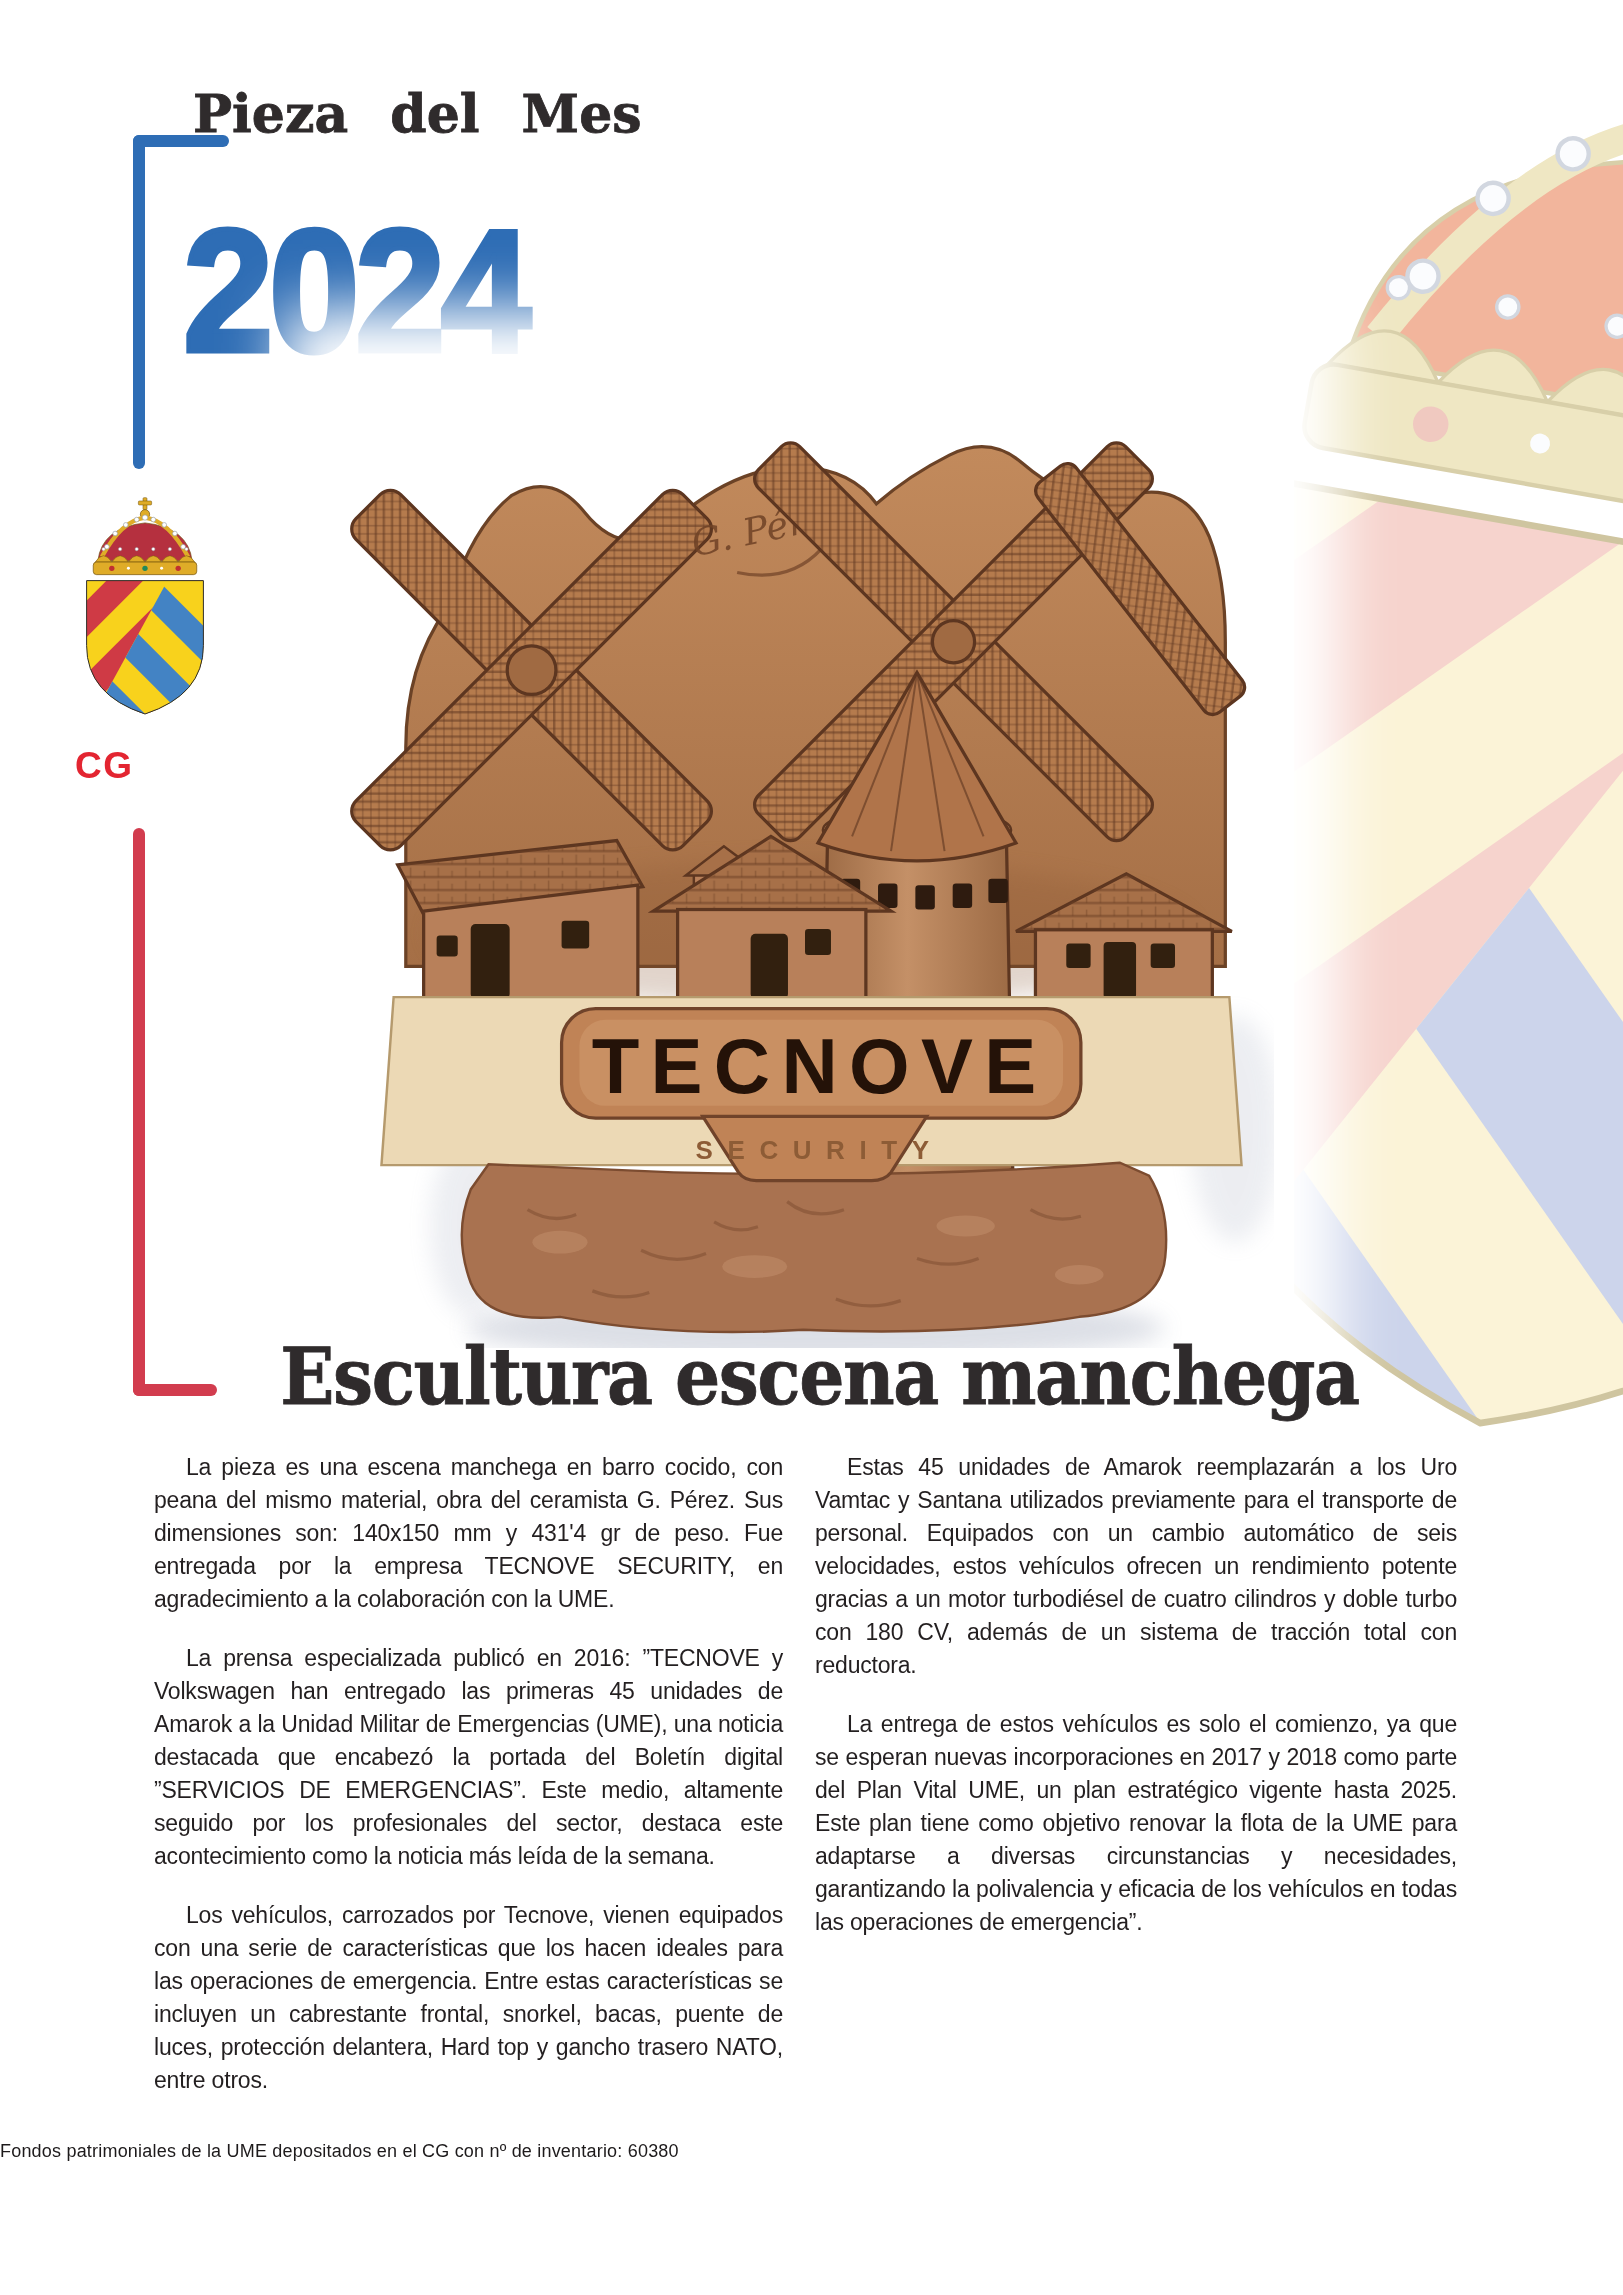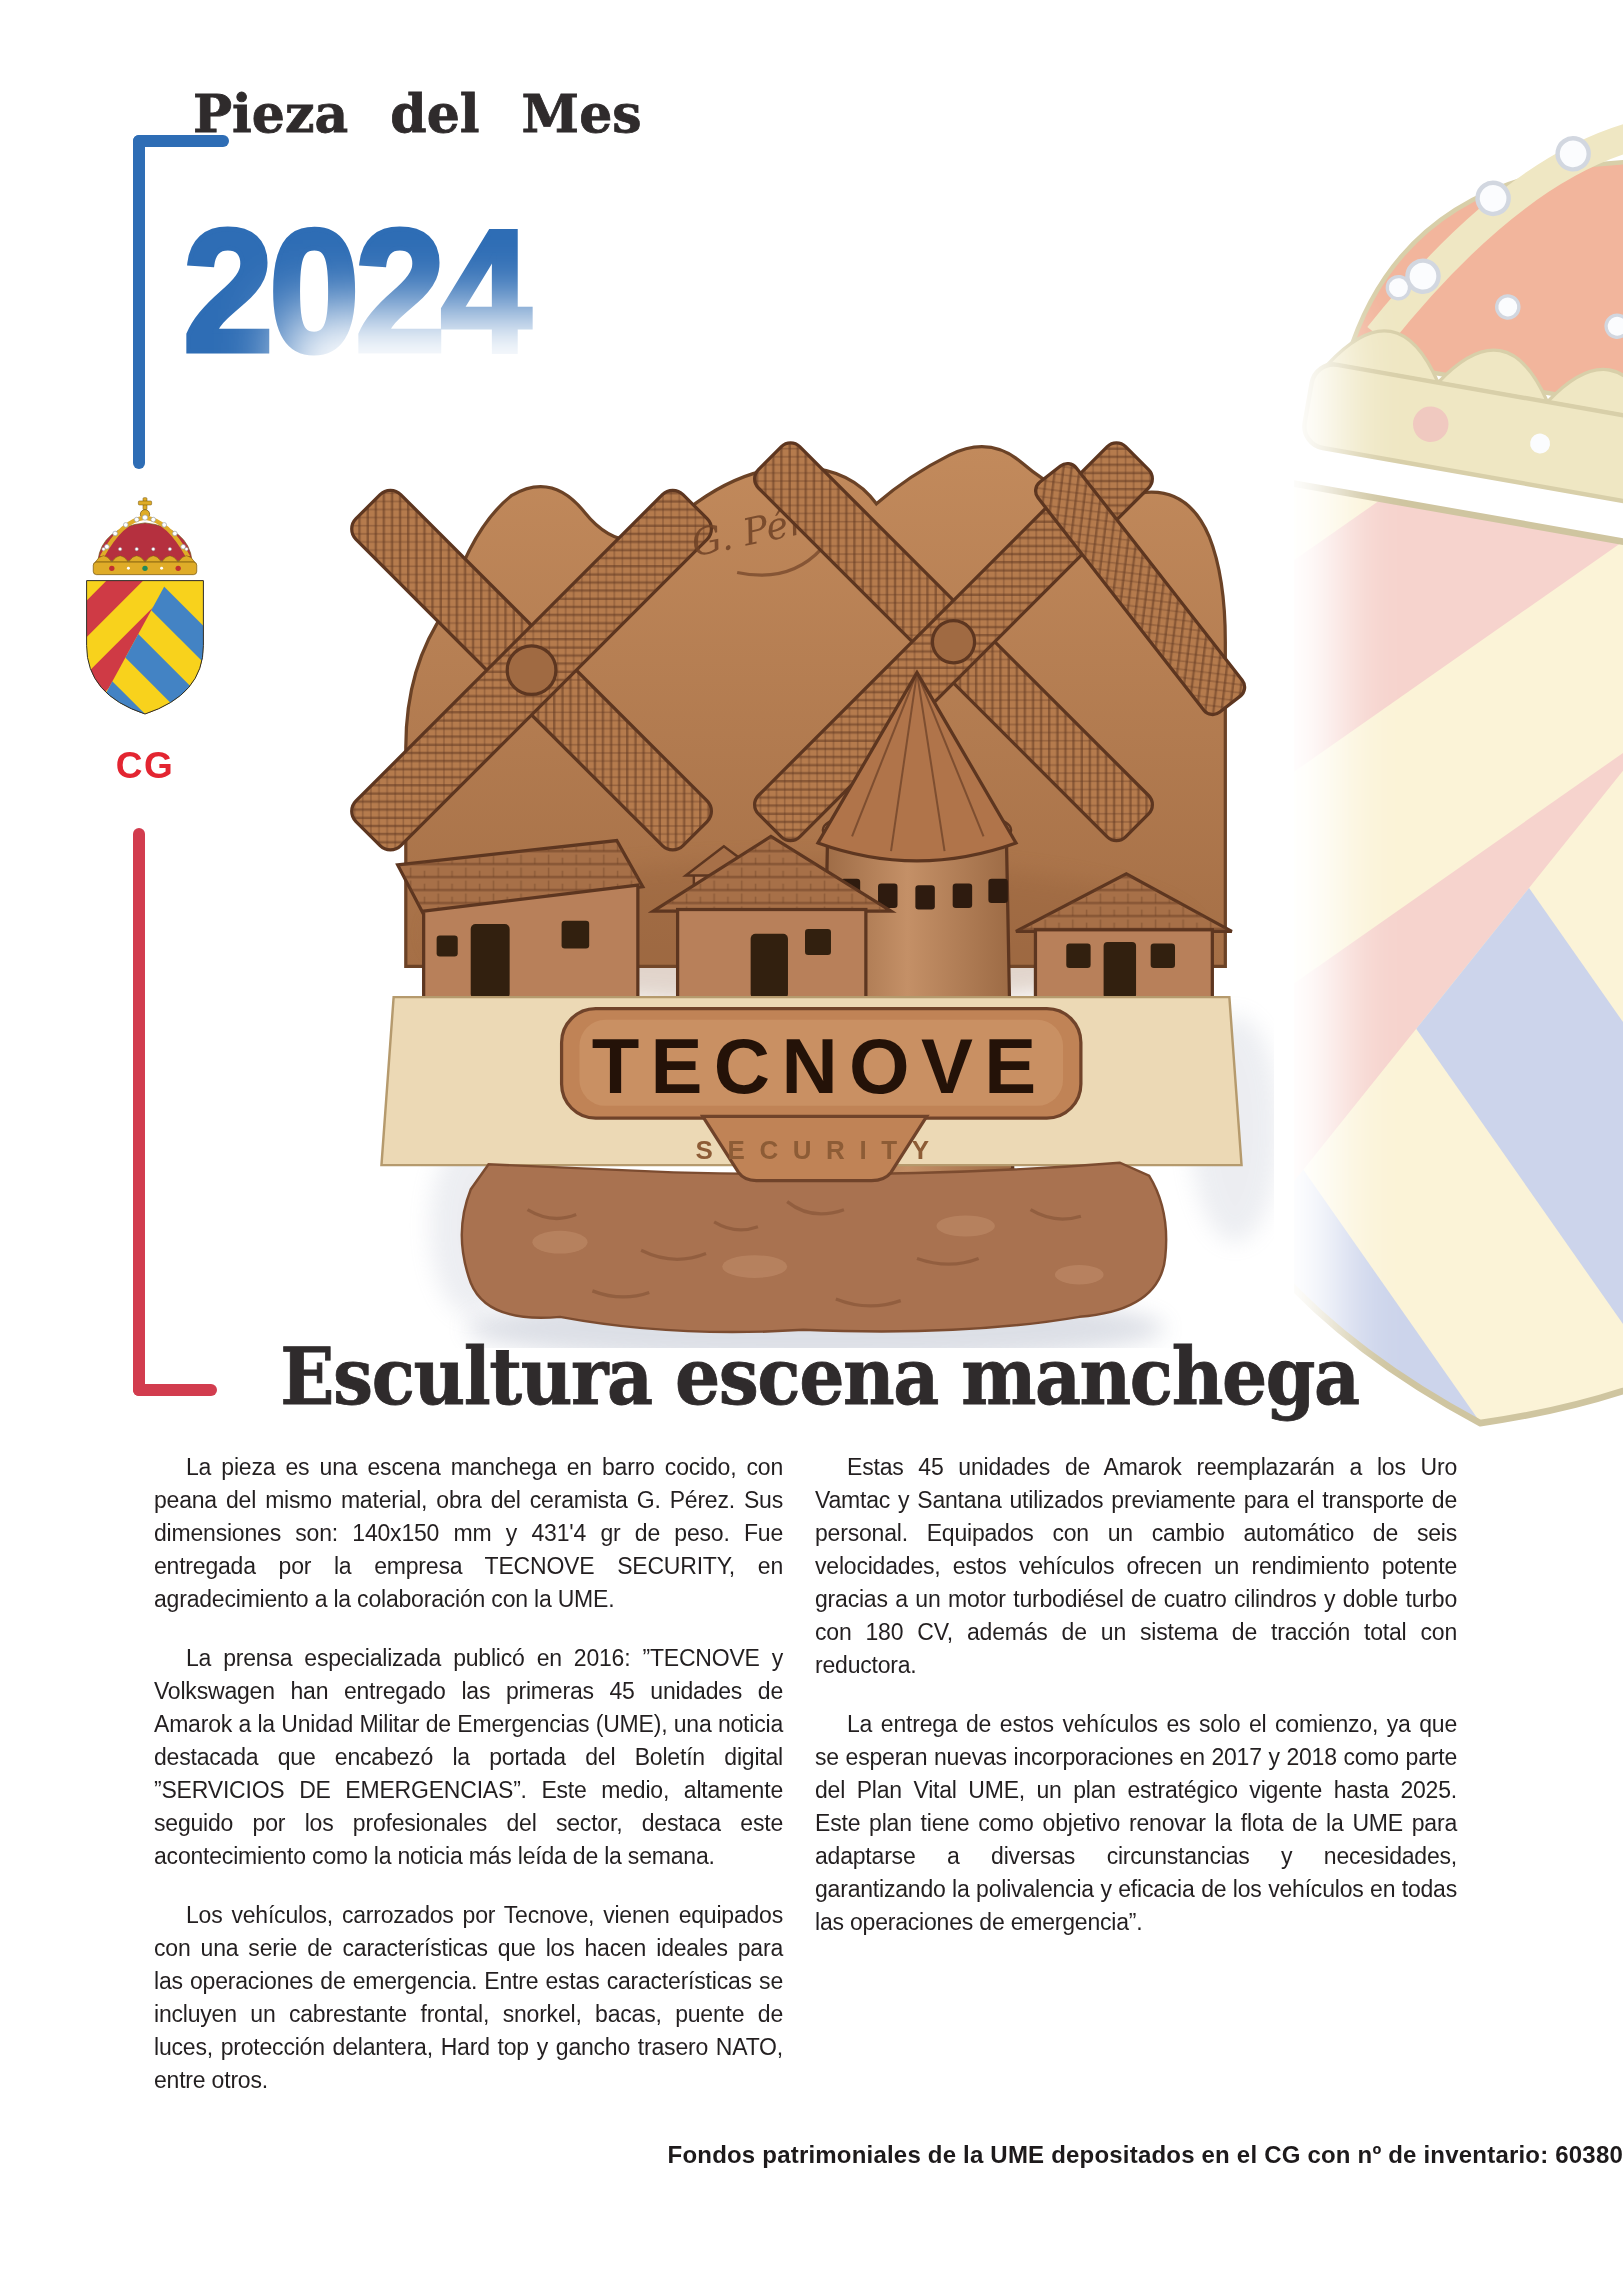--- a/index.html
+++ b/index.html
@@ -27,42 +27,42 @@
   .b-bot .h{left:0;bottom:0;width:84px;height:12px;background:#d23c4e;}
 
   
   .coa{--au:#dfac28;--au2:#6e4e0a;--cap:#b5303f;--pearl:#ffffff;--pearl-s:#9aa0aa;
        --sy:#f8d21c;--sr:#cf3a45;--sb:#4383c4;--so:#2c2c2c;--jr:#c03030;--jg:#1f8a5a;}
   .coa-small{position:absolute;left:75px;top:497px;width:140px;height:219px;}
   .coa-wm{--au:#efe7c3;--au2:#d8cfa9;--cap:#f2b59c;--pearl:#fbfcfe;--pearl-s:#d2d7e0;
        --sy:#fbf3d7;--sr:#f6d3cd;--sb:#ccd4eb;--so:#cfc5a0;--jr:#f0c9c0;--jg:#cfe6d8;
        position:absolute;left:1266px;top:-8px;width:933px;height:1467px;
        transform:rotate(10deg);transform-origin:50% 0;}
-  .cg{position:absolute;left:75px;top:745px;width:140px;text-align:center;
+  .cg{position:absolute;left:75px;top:745px;width:140px;
       font-size:37px;font-weight:bold;color:#e32531;letter-spacing:1.6px;}
 
   
   .photo{position:absolute;left:328px;top:354px;width:966px;height:1019px;
          background:#fff;box-shadow:0 0 57px 45px #fff;z-index:2;}
   .photo svg{position:absolute;left:21px;top:44px;}
 
   
   .art-title{position:absolute;left:154px;top:1330px;width:1331px;text-align:center;
              font-family:"DejaVu Serif",serif;font-weight:bold;font-size:79px;color:#2f2b2c;
              transform:scaleX(.9);transform-origin:center top;letter-spacing:-1.6px;
              -webkit-text-stroke:0.8px #2f2b2c;z-index:3;}
   .columns{position:absolute;left:154px;top:1451px;width:1321px;display:flex;gap:32px;z-index:3;}
   .col{width:629px;}
   .col.right{width:642px;}
   .body-p{margin:0 0 26px 0;font-size:23px;line-height:33px;text-align:justify;
           text-indent:32px;letter-spacing:-0.2px;color:#231f20;}
   .seg.it{}
 
-  .footer{position:absolute;left:0;top:2141px;width:100%;text-align:right;
-          font-size:24px;font-weight:bold;color:#1d1a1b;letter-spacing:0.2px;z-index:3;}
+  .footer{position:absolute;left:0;top:2141px;width:100%;text-align:left;
+          font-size:18px;font-weight:normal;color:#1d1a1b;letter-spacing:0.2px;z-index:3;}
 </style>
 </head>
 <body>
 
 <div class="page">
 
   <svg width="0" height="0" style="position:absolute" aria-hidden="true">
     <defs>
       <clipPath id="shieldClip">
           <path d="M34,252 H386 V448 Q386,596 210,654 Q34,596 34,448 Z"></path>

